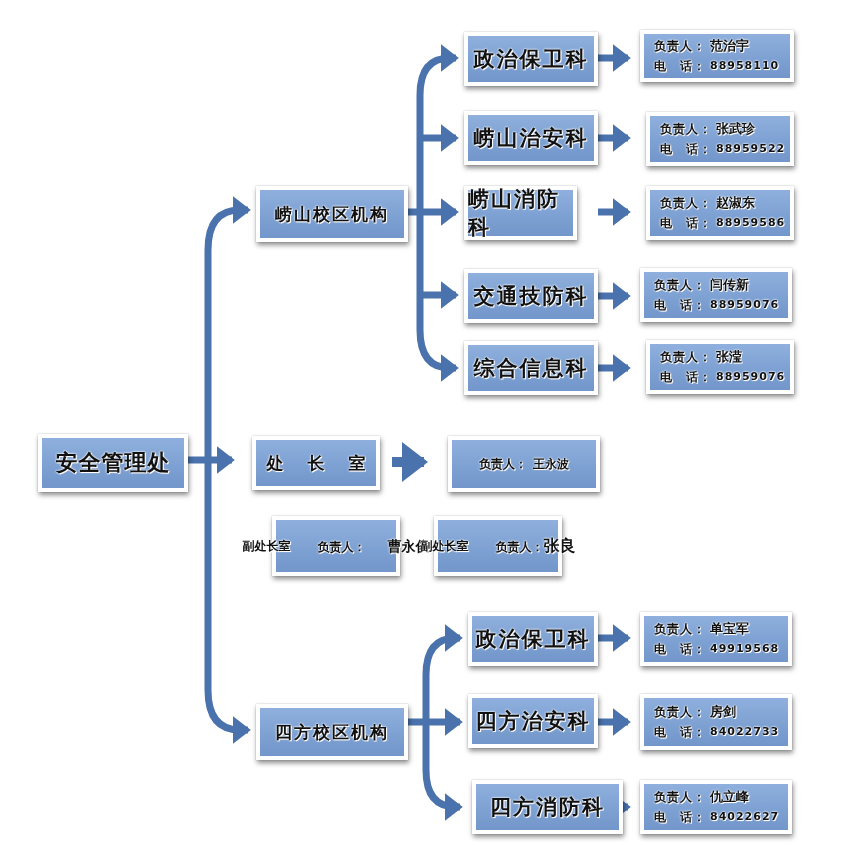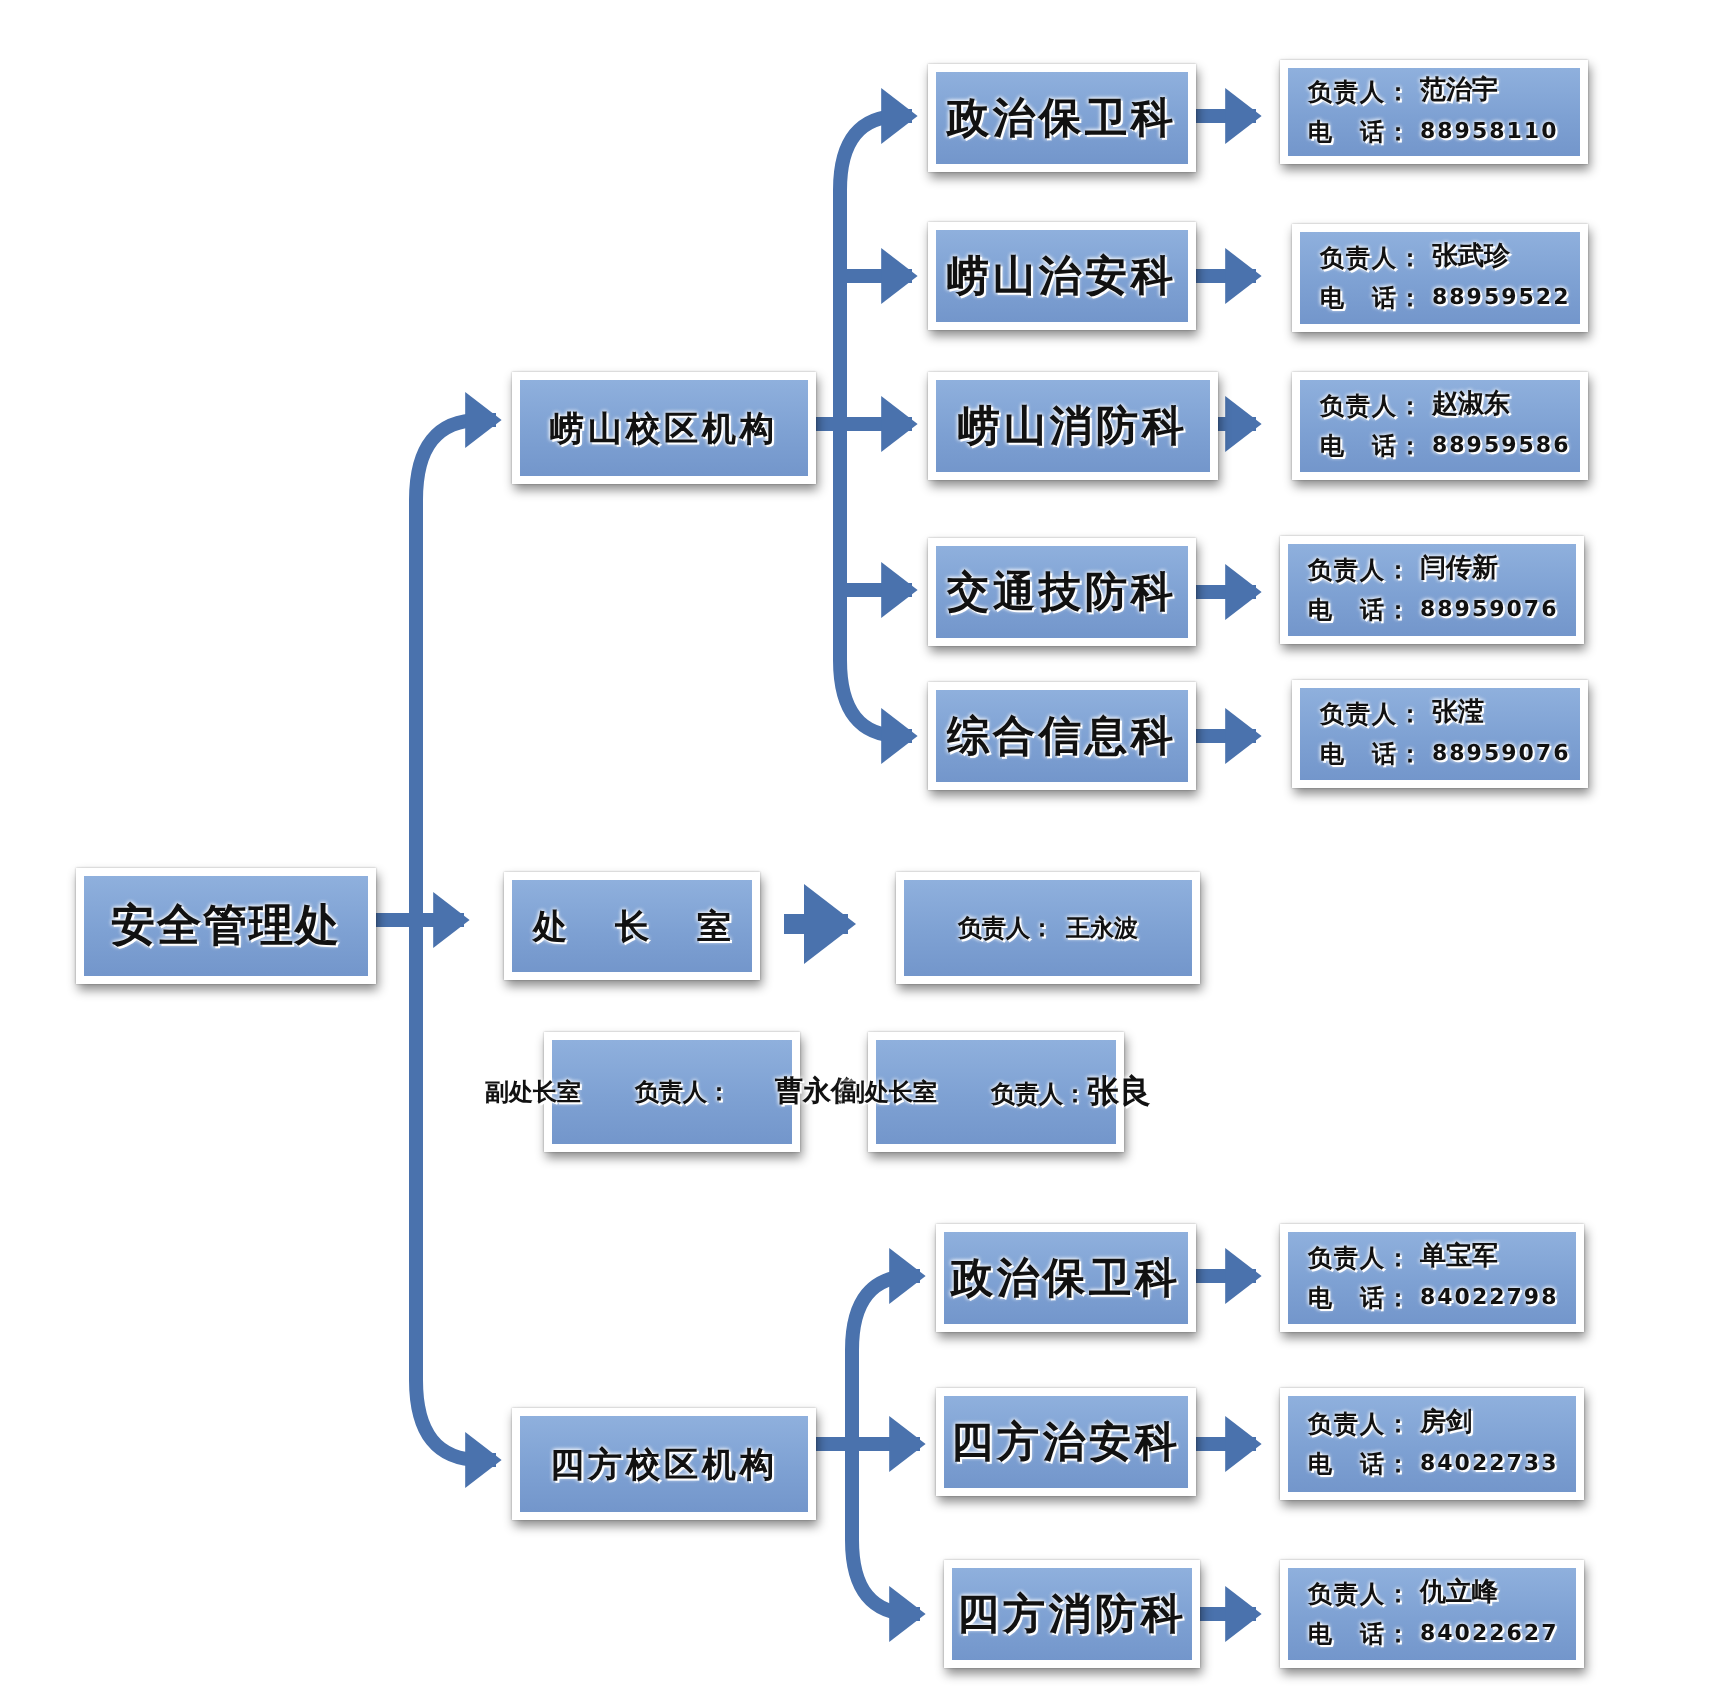--- a/index.html
+++ b/index.html
@@ -110,21 +110,21 @@
 <div class="box lvl1" style="left:256px; top:704px; width:152px; height:56px;">
   <span>四方校区机构</span>
 </div>
 
 <div class="box lvl2" style="left:464px; top:32px; width:134px; height:54px;">
   <span>政治保卫科</span>
 </div>
 <div class="box lvl2" style="left:464px; top:111px; width:134px; height:54px;">
   <span>崂山治安科</span>
 </div>
-<div class="box lvl2" style="left:464px; top:186px; width:145px; height:54px;">
+<div class="box lvl2" style="left:464px; top:186px; width:113px; height:54px;">
   <span>崂山消防科</span>
 </div>
 <div class="box lvl2" style="left:464px; top:269px; width:134px; height:54px;">
   <span>交通技防科</span>
 </div>
 <div class="box lvl2" style="left:464px; top:341px; width:134px; height:54px;">
   <span>综合信息科</span>
 </div>
 
 <div class="box contact" style="left:640px; top:30px; width:154px; height:52px;">
@@ -177,32 +177,32 @@
       <span class="v-phone">88959076</span>
     </div>
 </div>
 
 <div class="box lvl2" style="left:468px; top:612px; width:130px; height:54px;">
   <span>政治保卫科</span>
 </div>
 <div class="box lvl2" style="left:468px; top:694px; width:130px; height:54px;">
   <span>四方治安科</span>
 </div>
-<div class="box lvl2" style="left:472px; top:780px; width:128px; height:54px;">
+<div class="box lvl2" style="left:472px; top:780px; width:151px; height:54px;">
   <span>四方消防科</span>
 </div>
 
 <div class="box contact" style="left:640px; top:612px; width:152px; height:54px;">
   <div class="row">
       <span class="k">负责人：</span>
       <span class="v-name">单宝军</span>
     </div>
   <div class="row">
       <span class="k">电　话：</span>
-      <span class="v-phone">84022798</span>
+      <span class="v-phone">49919568</span>
     </div>
 </div>
 <div class="box contact" style="left:640px; top:694px; width:152px; height:56px;">
   <div class="row">
       <span class="k">负责人：</span>
       <span class="v-name">房剑</span>
     </div>
   <div class="row">
       <span class="k">电　话：</span>
       <span class="v-phone">84022733</span>

